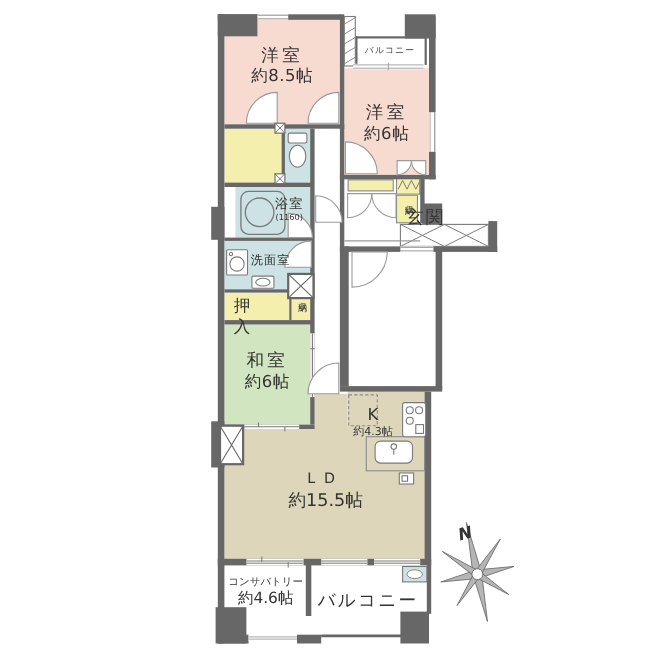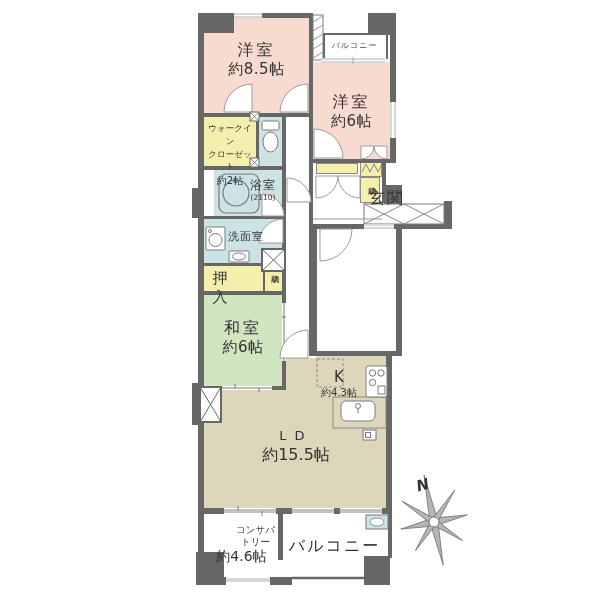--- a/index.html
+++ b/index.html
@@ -229,28 +229,23 @@
     <span class="rm-main">洋室</span>
     <span class="rm-size">約8.5帖</span>
   </div>
   <div class="lbl tiny" style="left:321px;top:41px;width:67px;">
     <span>バルコニー</span>
   </div>
   <div class="lbl" style="left:313px;top:92px;width:77px;">
     <span class="rm-main">洋室</span>
     <span class="rm-size">約6帖</span>
   </div>
-  <div class="lbl" style="left:205px;top:122px;width:50px;font-size:8.5px;line-height:1.5;">
-    <span>ウォークイン</span>
-    <span>クローゼット</span>
-    <span style="font-size:10px;">約2帖</span>
-  </div>
   <div class="lbl" style="left:244px;top:178px;width:38px;">
     <span style="font-size:12px;letter-spacing:1px;text-align:center;">浴室</span>
-    <span style="font-size:7.5px;">(2110)</span>
+    <span style="font-size:7.5px;">(1160)</span>
   </div>
   <div class="lbl" style="left:313px;top:188px;width:52px;font-size:16px;letter-spacing:2px;padding-left:48px;">
     <span>玄関</span>
   </div>
   <div class="lbl vert" style="left:366px;top:180px;">
     <span>収納</span>
   </div>
   <div class="lbl" style="left:216px;top:230px;width:60px;font-size:11px;letter-spacing:1px;">
     <span>洗面室</span>
   </div>
@@ -266,21 +261,21 @@
   </div>
   <div class="lbl" style="left:308px;top:368px;width:62px;">
     <span style="font-size:15px;">K</span>
     <span style="font-size:10px;">約4.3帖</span>
   </div>
   <div class="lbl" style="left:234px;top:428px;width:124px;">
     <span style="font-size:13px;letter-spacing:8px;">LD</span>
     <span style="font-size:16px;">約15.5帖</span>
   </div>
   <div class="lbl" style="left:205px;top:524px;width:73px;">
-    <span style="font-size:9.5px;padding-left:28px;">コンサバトリー</span>
+    <span style="font-size:9.5px;">コンサバトリー</span>
     <span style="font-size:14px;">約4.6帖</span>
   </div>
   <div class="lbl" style="left:283px;top:536px;width:103px;font-size:16px;letter-spacing:2px;">
     <span>バルコニー</span>
   </div>
   <div class="lbl" style="left:412px;top:476px;width:22px;font-size:15px;font-weight:bold;font-style:italic;transform:rotate(-15deg);">
     <span>N</span>
   </div>
 
 </div>

